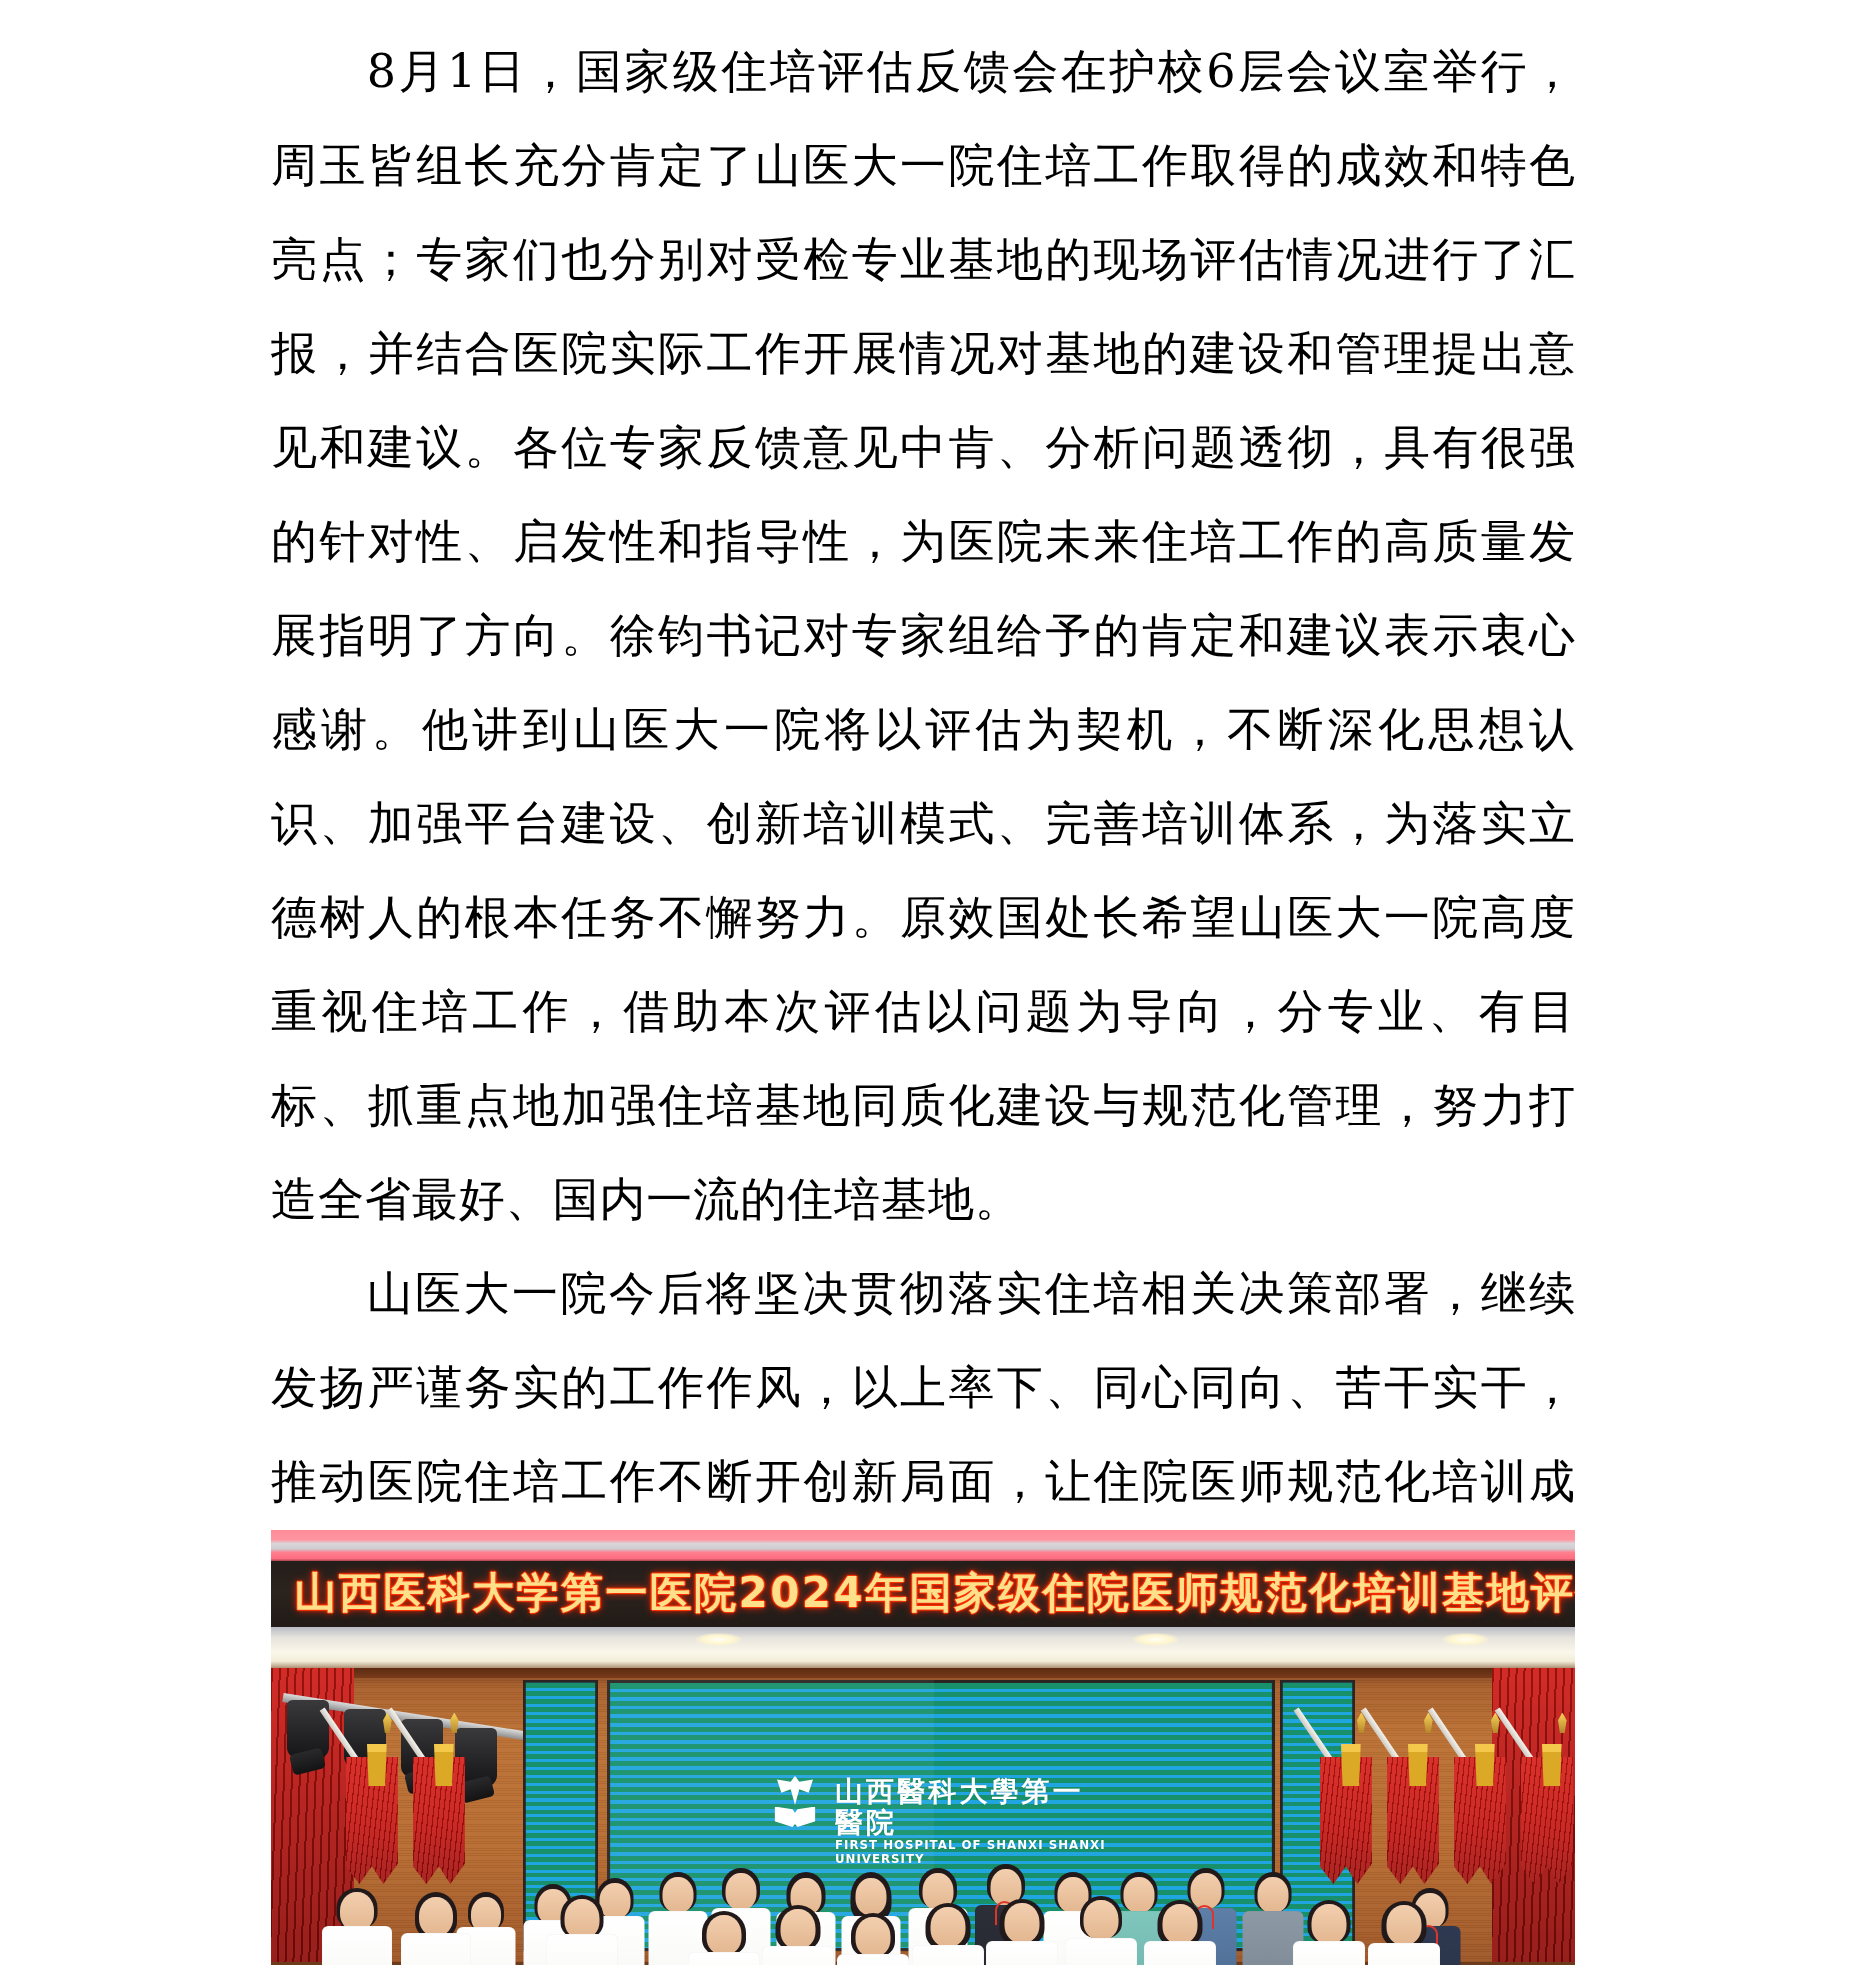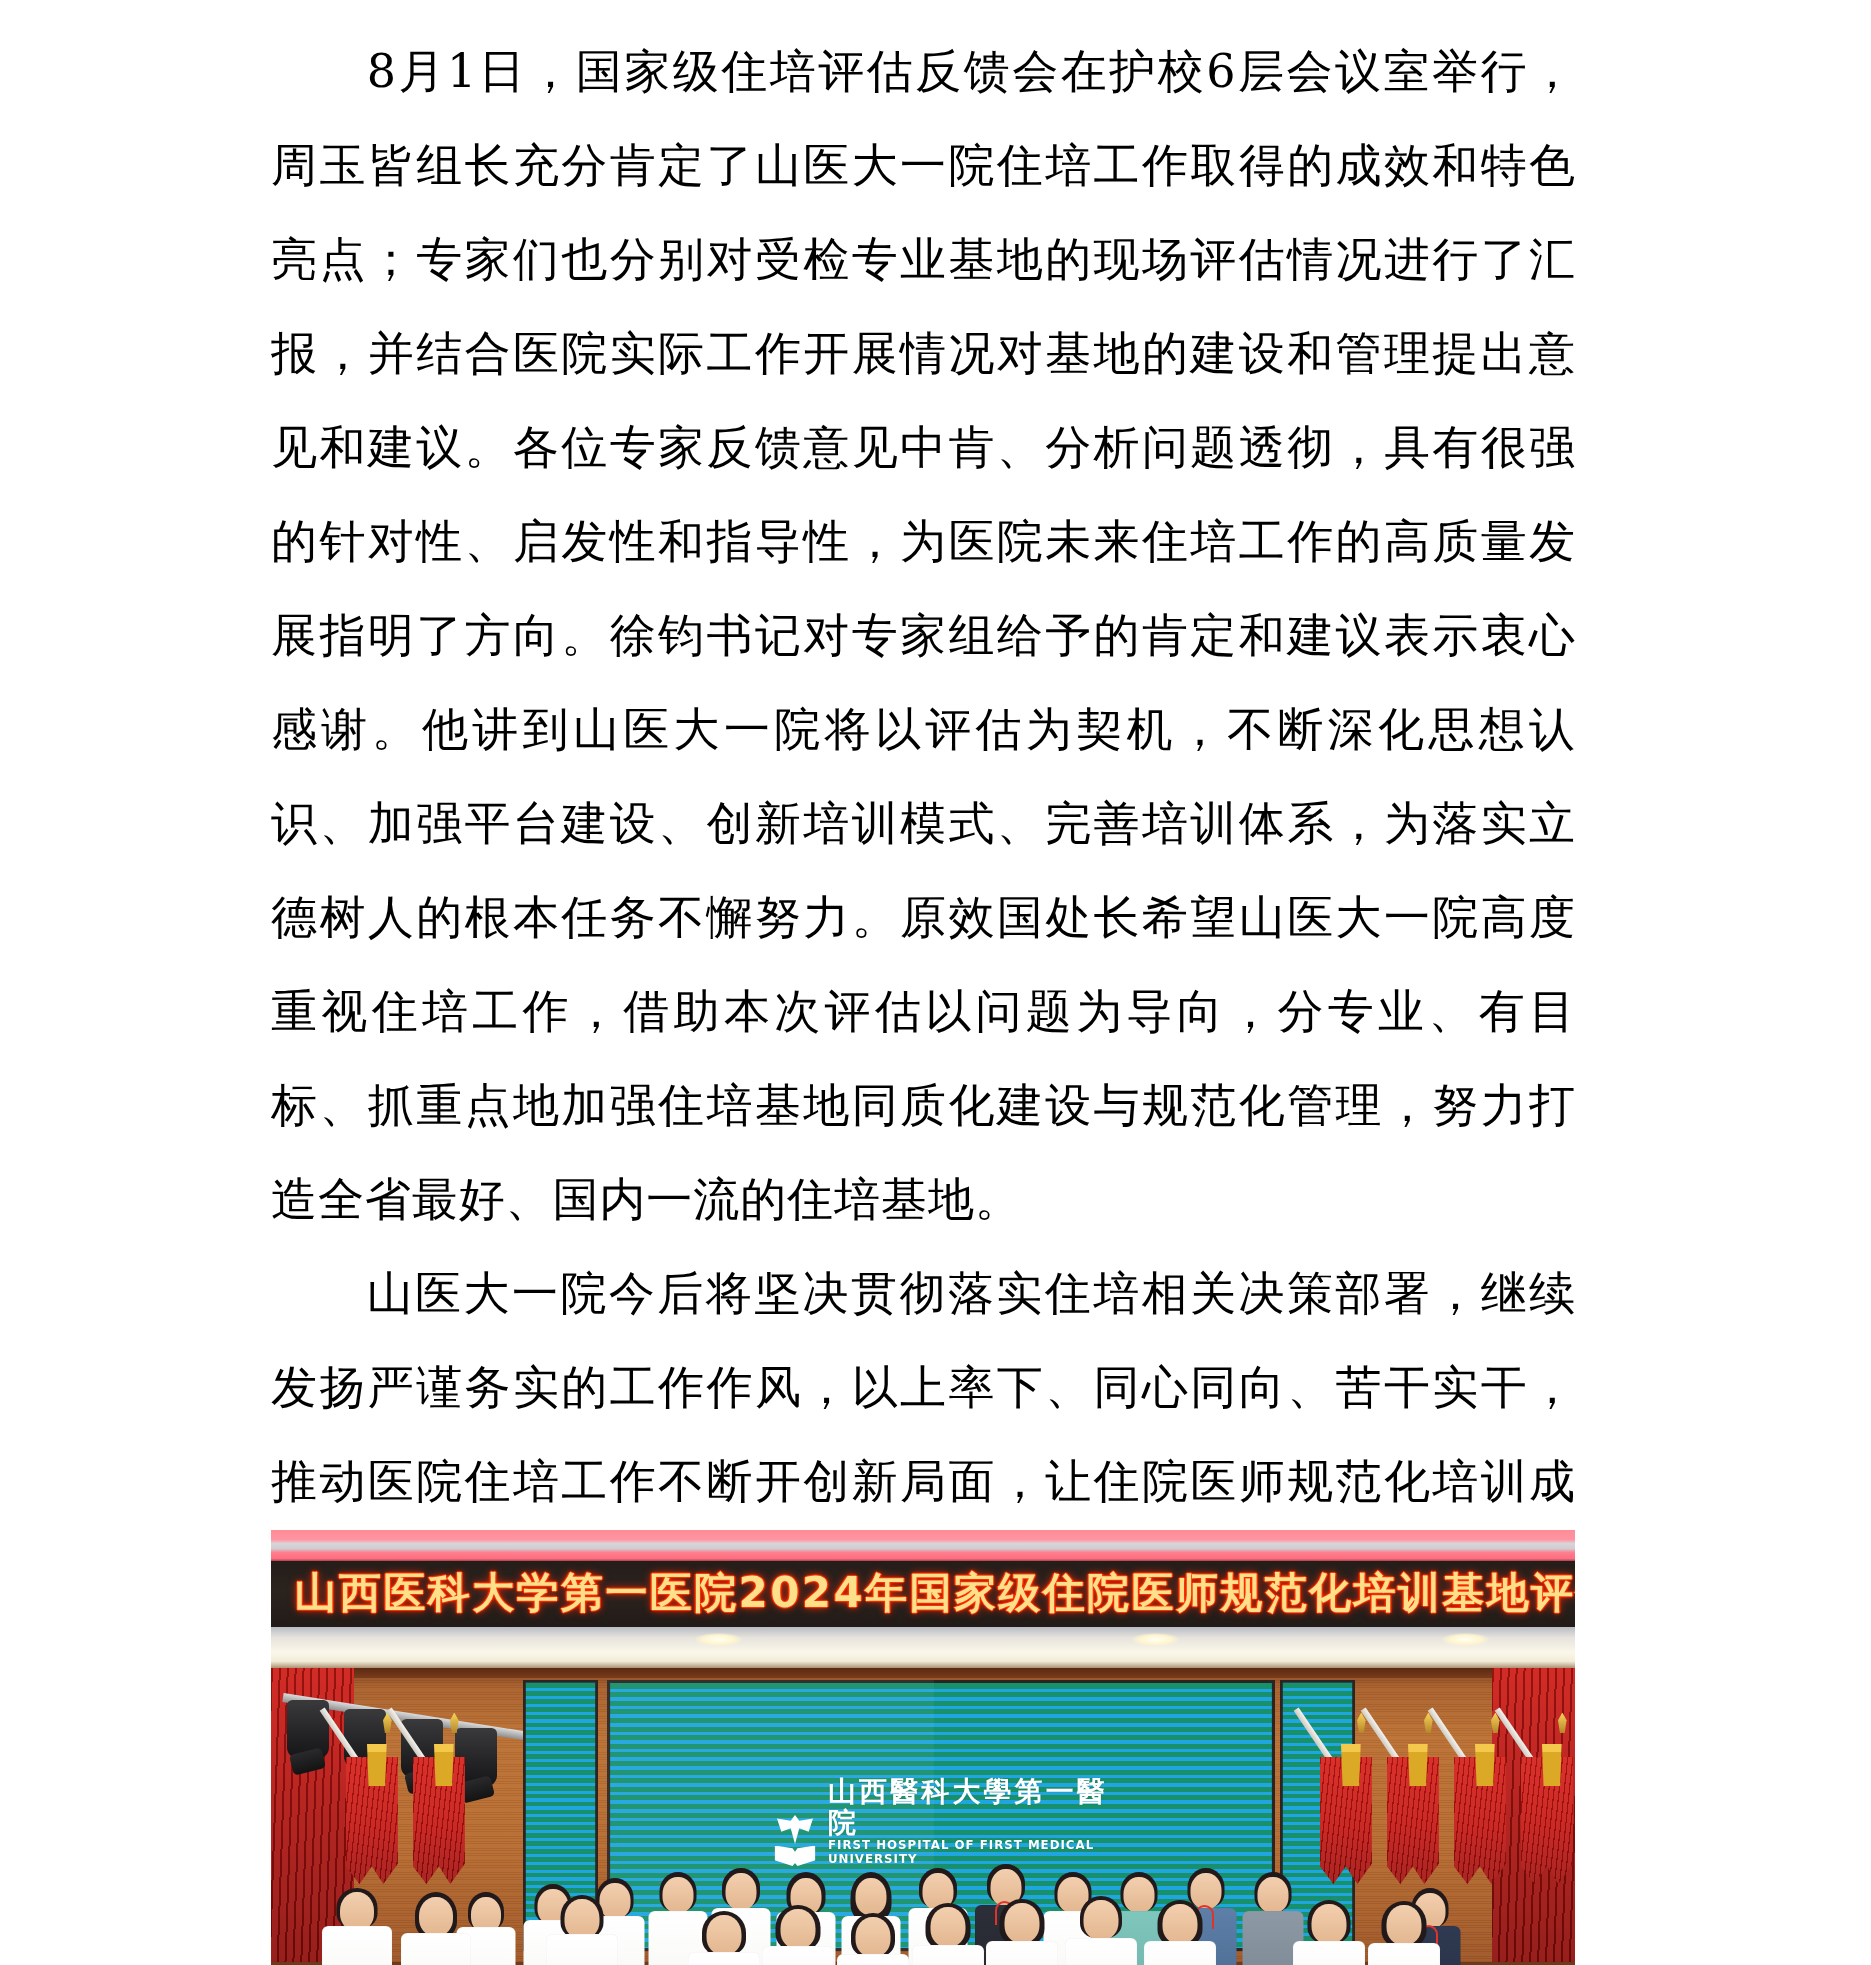--- a/index.html
+++ b/index.html
@@ -121,21 +121,21 @@
     box-shadow: inset 0 0 0 3.1px #2a2522;
   }
   .screen::after {
     content:"";
     position:absolute; left:0; top:0; width:49%; height:100%;
     background: rgba(255,255,255,0.05);
   }
   .screen-logo {
     position: absolute; left: 50%; top: 52%;
     transform: translate(-50%,-50%);
-    display: flex; align-items: flex-end; gap: 12px;
+    display: flex; align-items: flex-start; gap: 19px;
     z-index: 3;
   }
   .logo-mark {
     position: relative; width: 42px; height: 51px; flex: 0 0 auto;
   }
   .logo-mark .tower {
     position:absolute; left:50%; top:0; transform:translateX(-50%);
     width: 36px; height: 29px; background:#ffffff;
     clip-path: polygon(50% 0%, 62% 20%, 100% 12%, 88% 58%, 62% 46%, 50% 100%, 38% 46%, 12% 58%, 0% 12%, 38% 20%);
   }
@@ -298,21 +298,21 @@
       <div class="side-screen right"></div>
 
       <div class="screen">
         <div class="screen-logo">
           <div class="logo-mark">
             <div class="tower"></div>
             <div class="book"></div>
           </div>
           <div>
             <div class="logo-cn">山西醫科大學第一醫院</div>
-            <div class="logo-en">FIRST HOSPITAL OF FIRST MEDICAL UNIVERSITY</div>
+            <div class="logo-en">FIRST HOSPITAL OF SHANXI SHANXI UNIVERSITY</div>
           </div>
         </div>
       </div>
 
       <div class="flag" style="left:1045px; top:185px;">
           <div class="pole"></div>
           <div class="tip"></div>
           <div class="cloth"></div>
           <div class="tassel"></div>
         </div>

